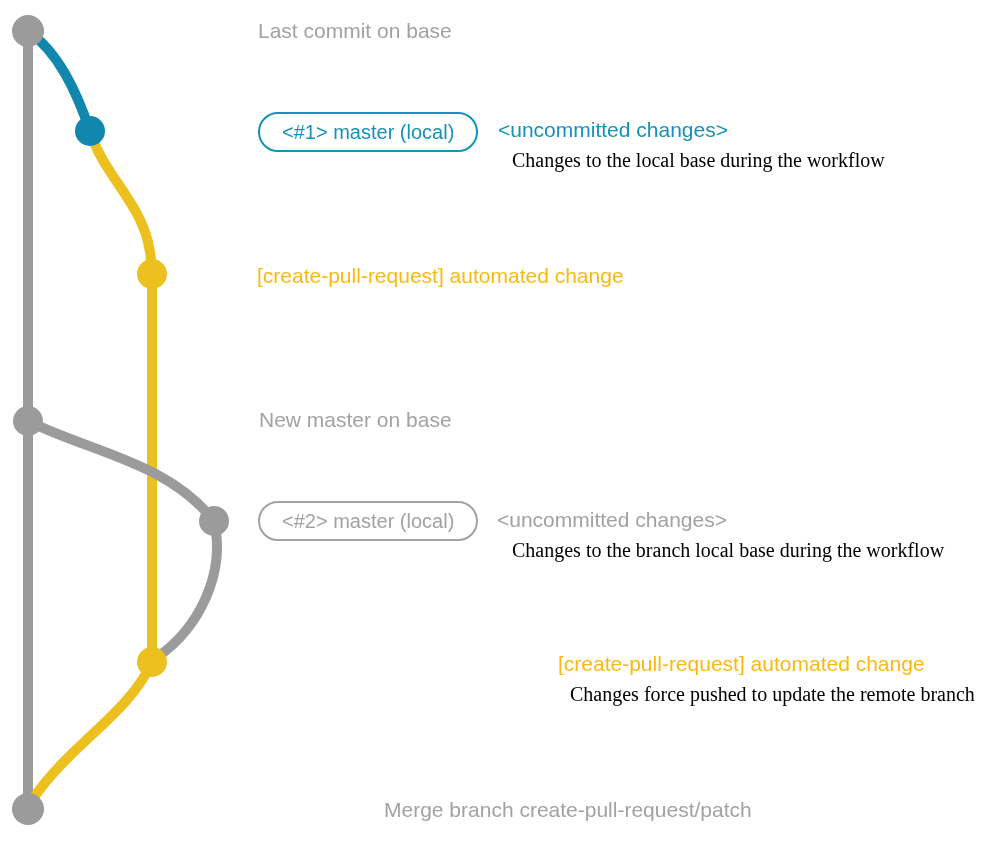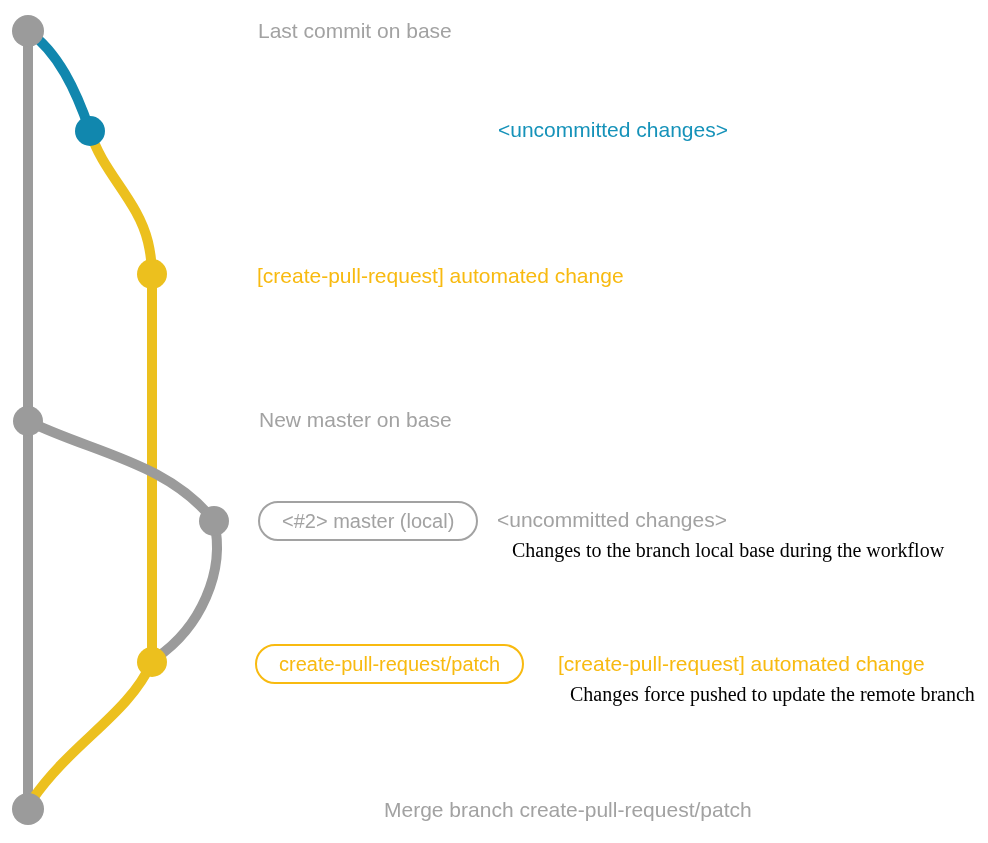--- a/index.html
+++ b/index.html
@@ -64,29 +64,30 @@
     <circle class="dot blue" cx="90" cy="131" r="15"></circle>
     <circle class="dot yellow" cx="152" cy="274" r="15"></circle>
     <circle class="dot gray" cx="28" cy="421" r="15"></circle>
     <circle class="dot gray" cx="214" cy="521" r="15"></circle>
     <circle class="dot yellow" cx="152" cy="662" r="15"></circle>
     <circle class="dot gray" cx="28" cy="809" r="16"></circle>
   </svg>
 
   <div class="abs heading gray" style="left:258px;top:19px">Last commit on base</div>
 
+  <div class="abs pill blue" style="left:258px;top:112px">&lt;#1&gt; master (local)</div>
   <div class="abs heading blue" style="left:498px;top:118px">&lt;uncommitted changes&gt;</div>
+  <div class="abs note" style="left:512px;top:149px">Changes to the local base during the workflow</div>
 
   <div class="abs heading yellow" style="left:257px;top:264px">[create-pull-request] automated change</div>
 
   <div class="abs heading gray" style="left:259px;top:408px">New master on base</div>
 
   <div class="abs pill gray" style="left:258px;top:501px">&lt;#2&gt; master (local)</div>
   <div class="abs heading gray" style="left:497px;top:508px">&lt;uncommitted changes&gt;</div>
   <div class="abs note" style="left:512px;top:539px">Changes to the branch local base during the workflow</div>
 
-  <div class="abs pill yellow" style="left:255px;top:644px">create-pull-request/patch</div>
   <div class="abs heading yellow" style="left:558px;top:652px">[create-pull-request] automated change</div>
   <div class="abs note" style="left:570px;top:683px">Changes force pushed to update the remote branch</div>
 
   <div class="abs heading gray" style="left:384px;top:798px">Merge branch create-pull-request/patch</div>
 
 </div>
 
 </body></html>

